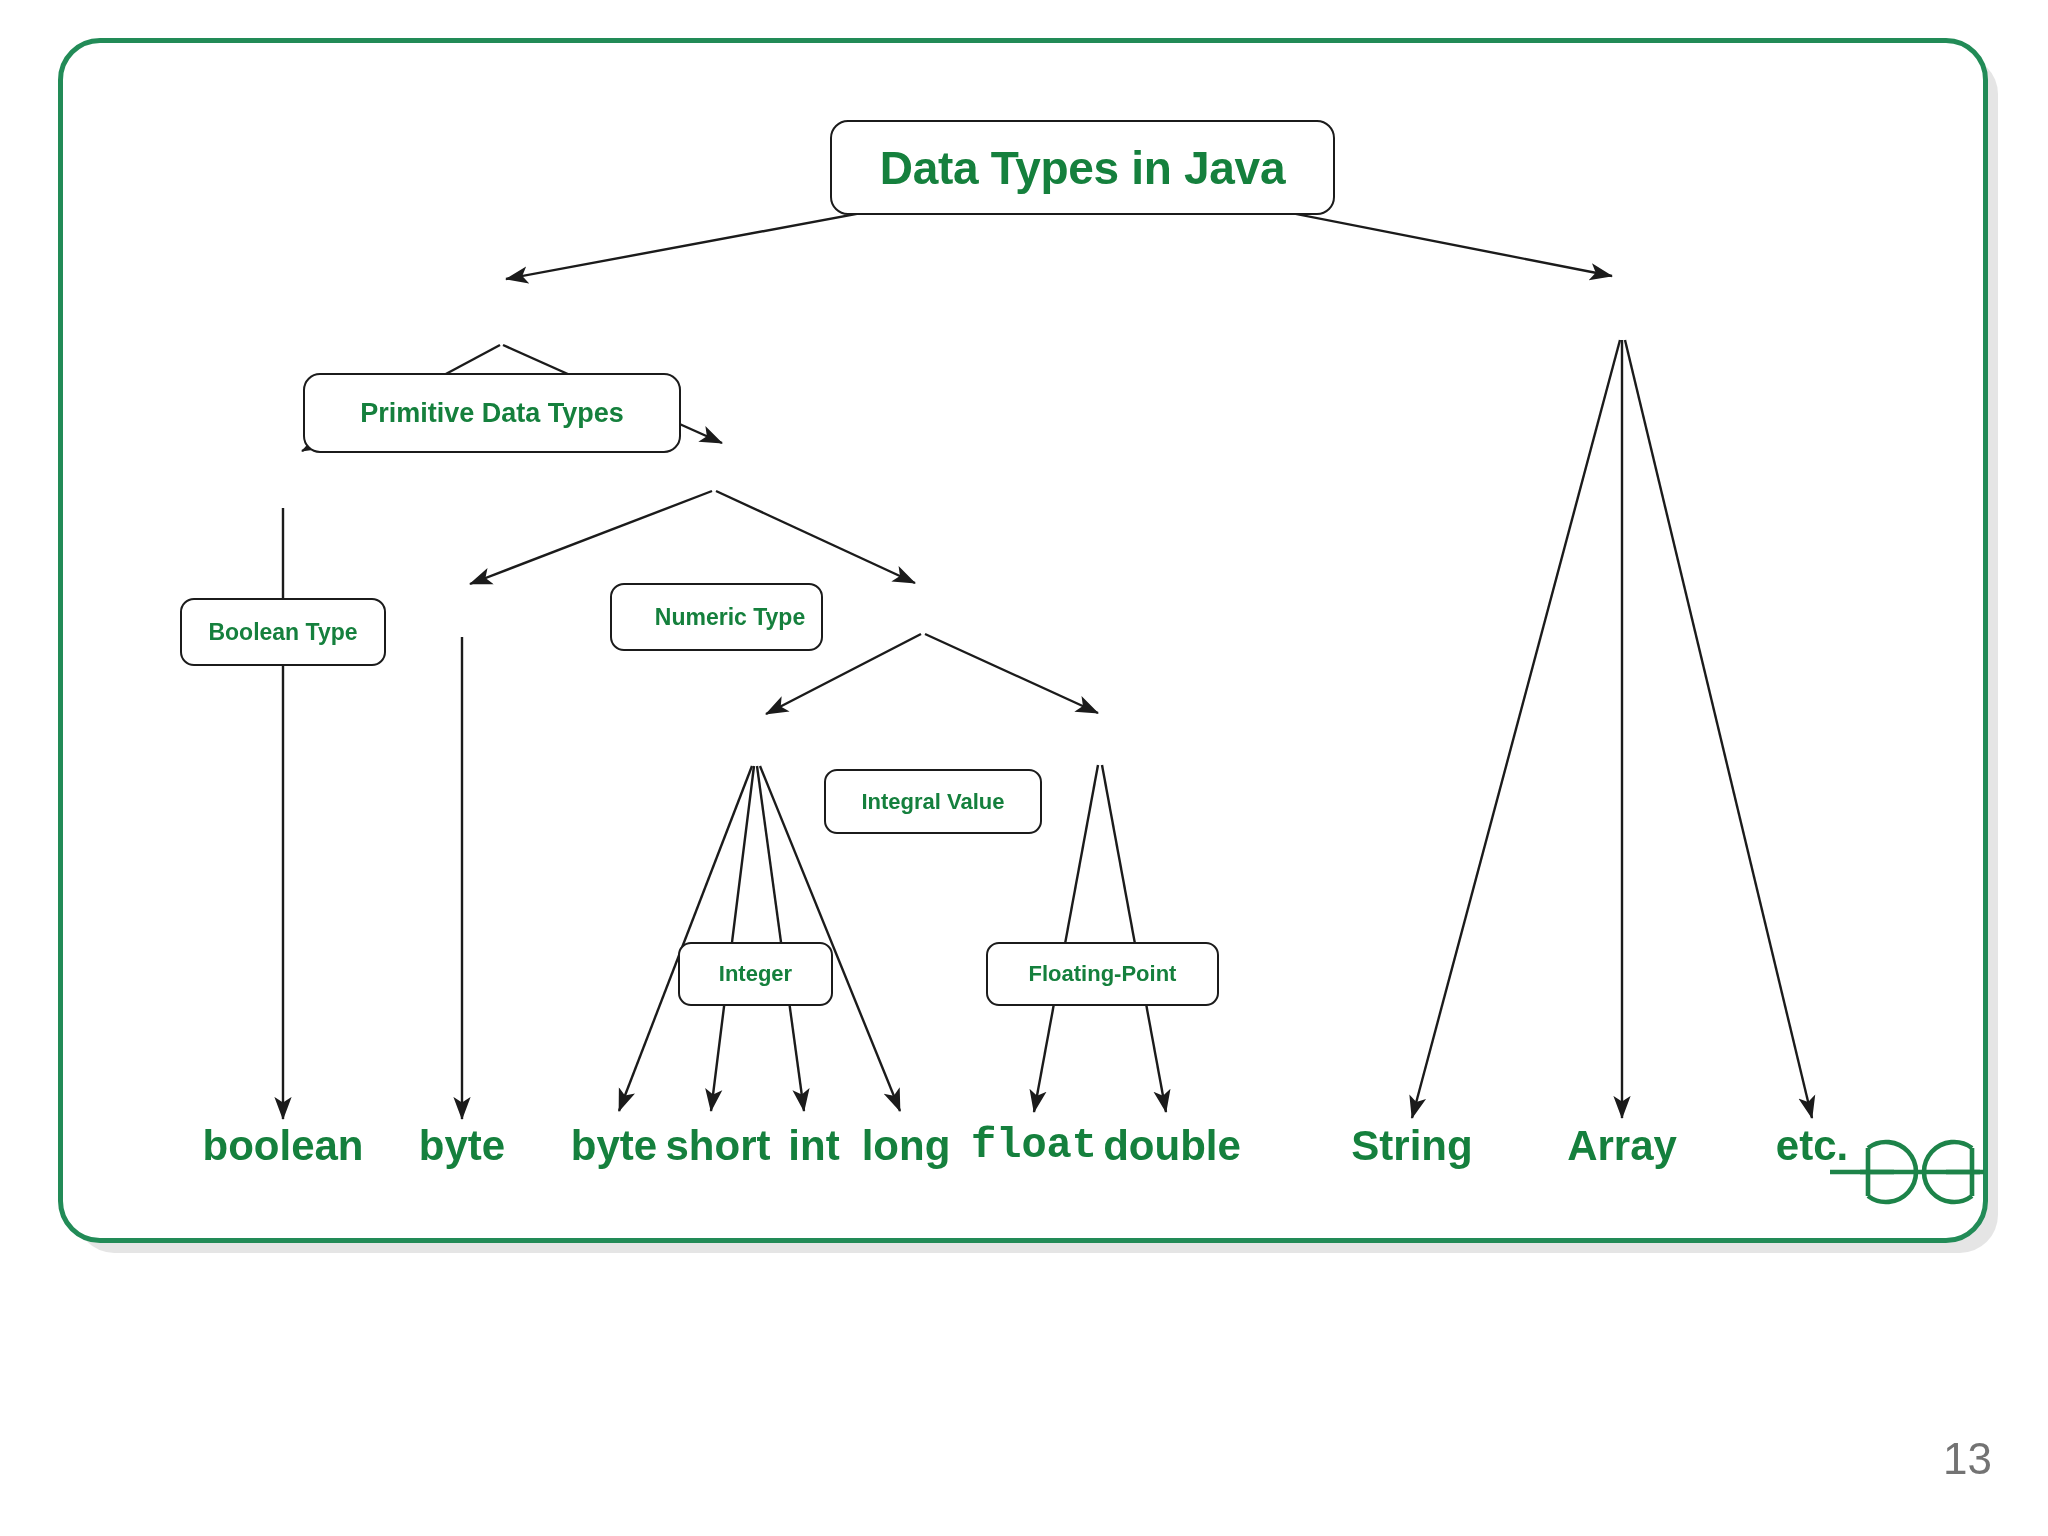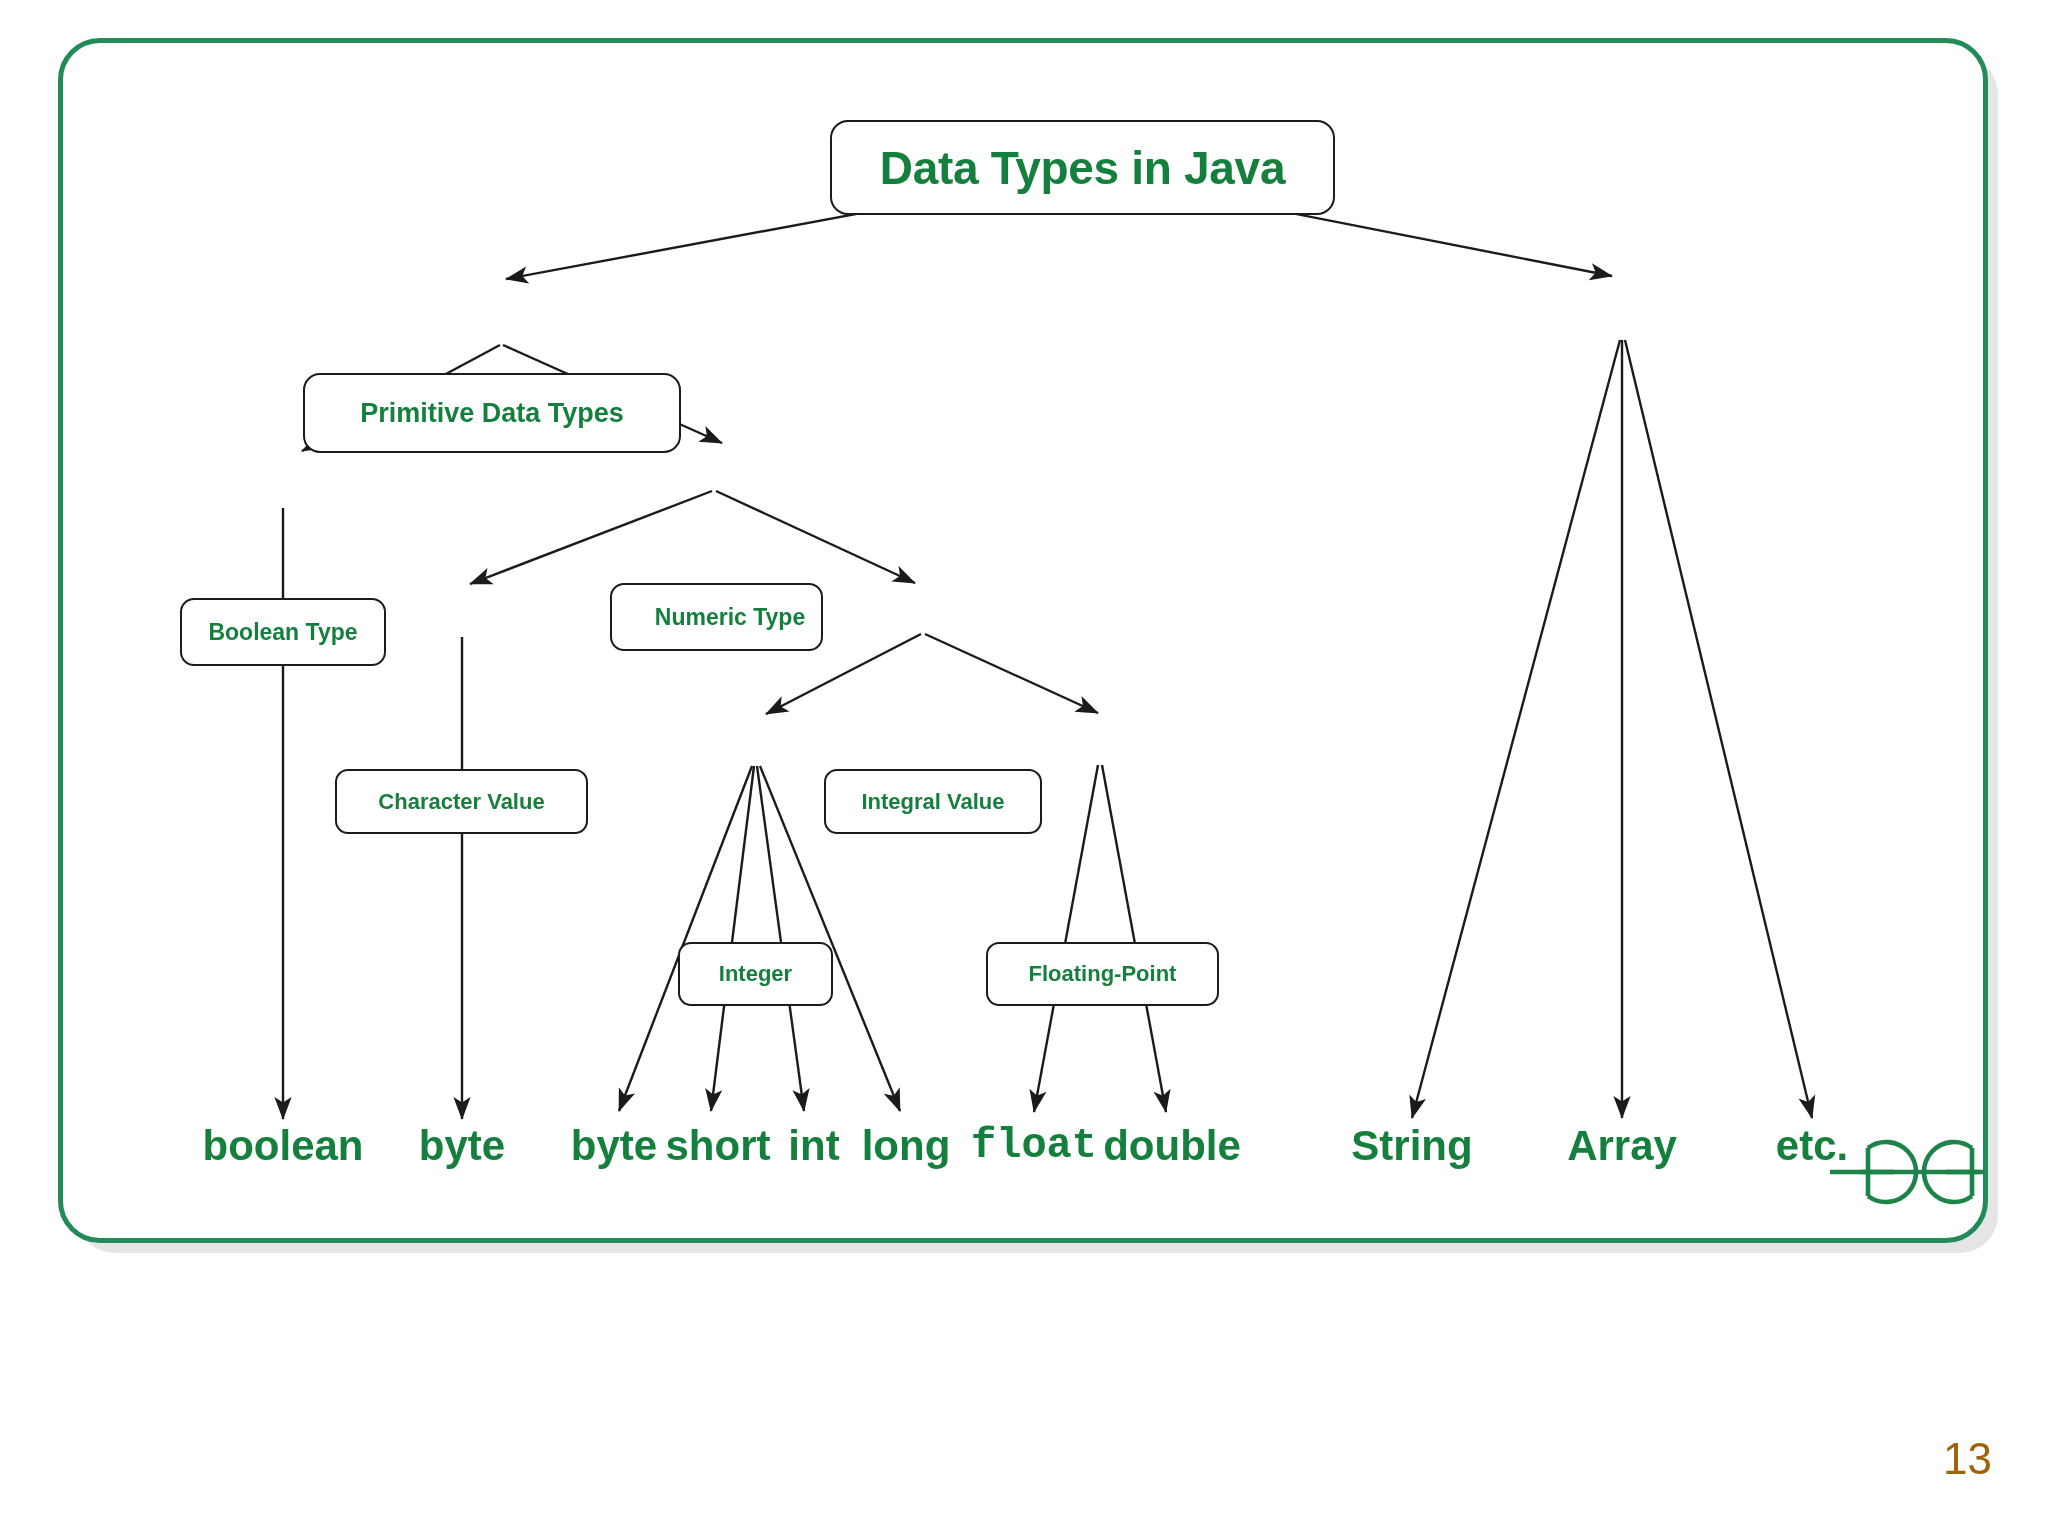--- a/index.html
+++ b/index.html
@@ -112,21 +112,21 @@
     height: 120px;
     z-index: 5;
   }
 
   
   #page-number {
     position: absolute;
     right: 56px;
     bottom: 52px;
     font-size: 44px;
-    color: #a16207;
+    color: #737373;
     font-family: "Liberation Sans", sans-serif;
   }
 </style>
 </head>
 <body>
 
 <div id="slide-card"></div>
 
 <div id="diagram-canvas">
 
@@ -178,23 +178,20 @@
 
 
   <div class="node lvl3" style="left:180px;  top:598px;  width:206px;  height:68px;">
     <span>Boolean Type</span>
   </div>
 
   <div class="node lvl3" style="left:610px;  top:583px;  width:213px;  height:68px;padding-left:27px;">
     <span>Numeric Type</span>
   </div>
 
-  <div class="node lvl4" style="left:335px;  top:769px;  width:253px;  height:65px;">
-    <span>Character Value</span>
-  </div>
 
   <div class="node lvl4" style="left:824px;  top:769px;  width:218px;  height:65px;">
     <span>Integral Value</span>
   </div>
 
   <div class="node lvl5" style="left:678px;  top:942px;  width:155px;  height:64px;">
     <span>Integer</span>
   </div>
 
   <div class="node lvl5" style="left:986px;  top:942px;  width:233px;  height:64px;">

